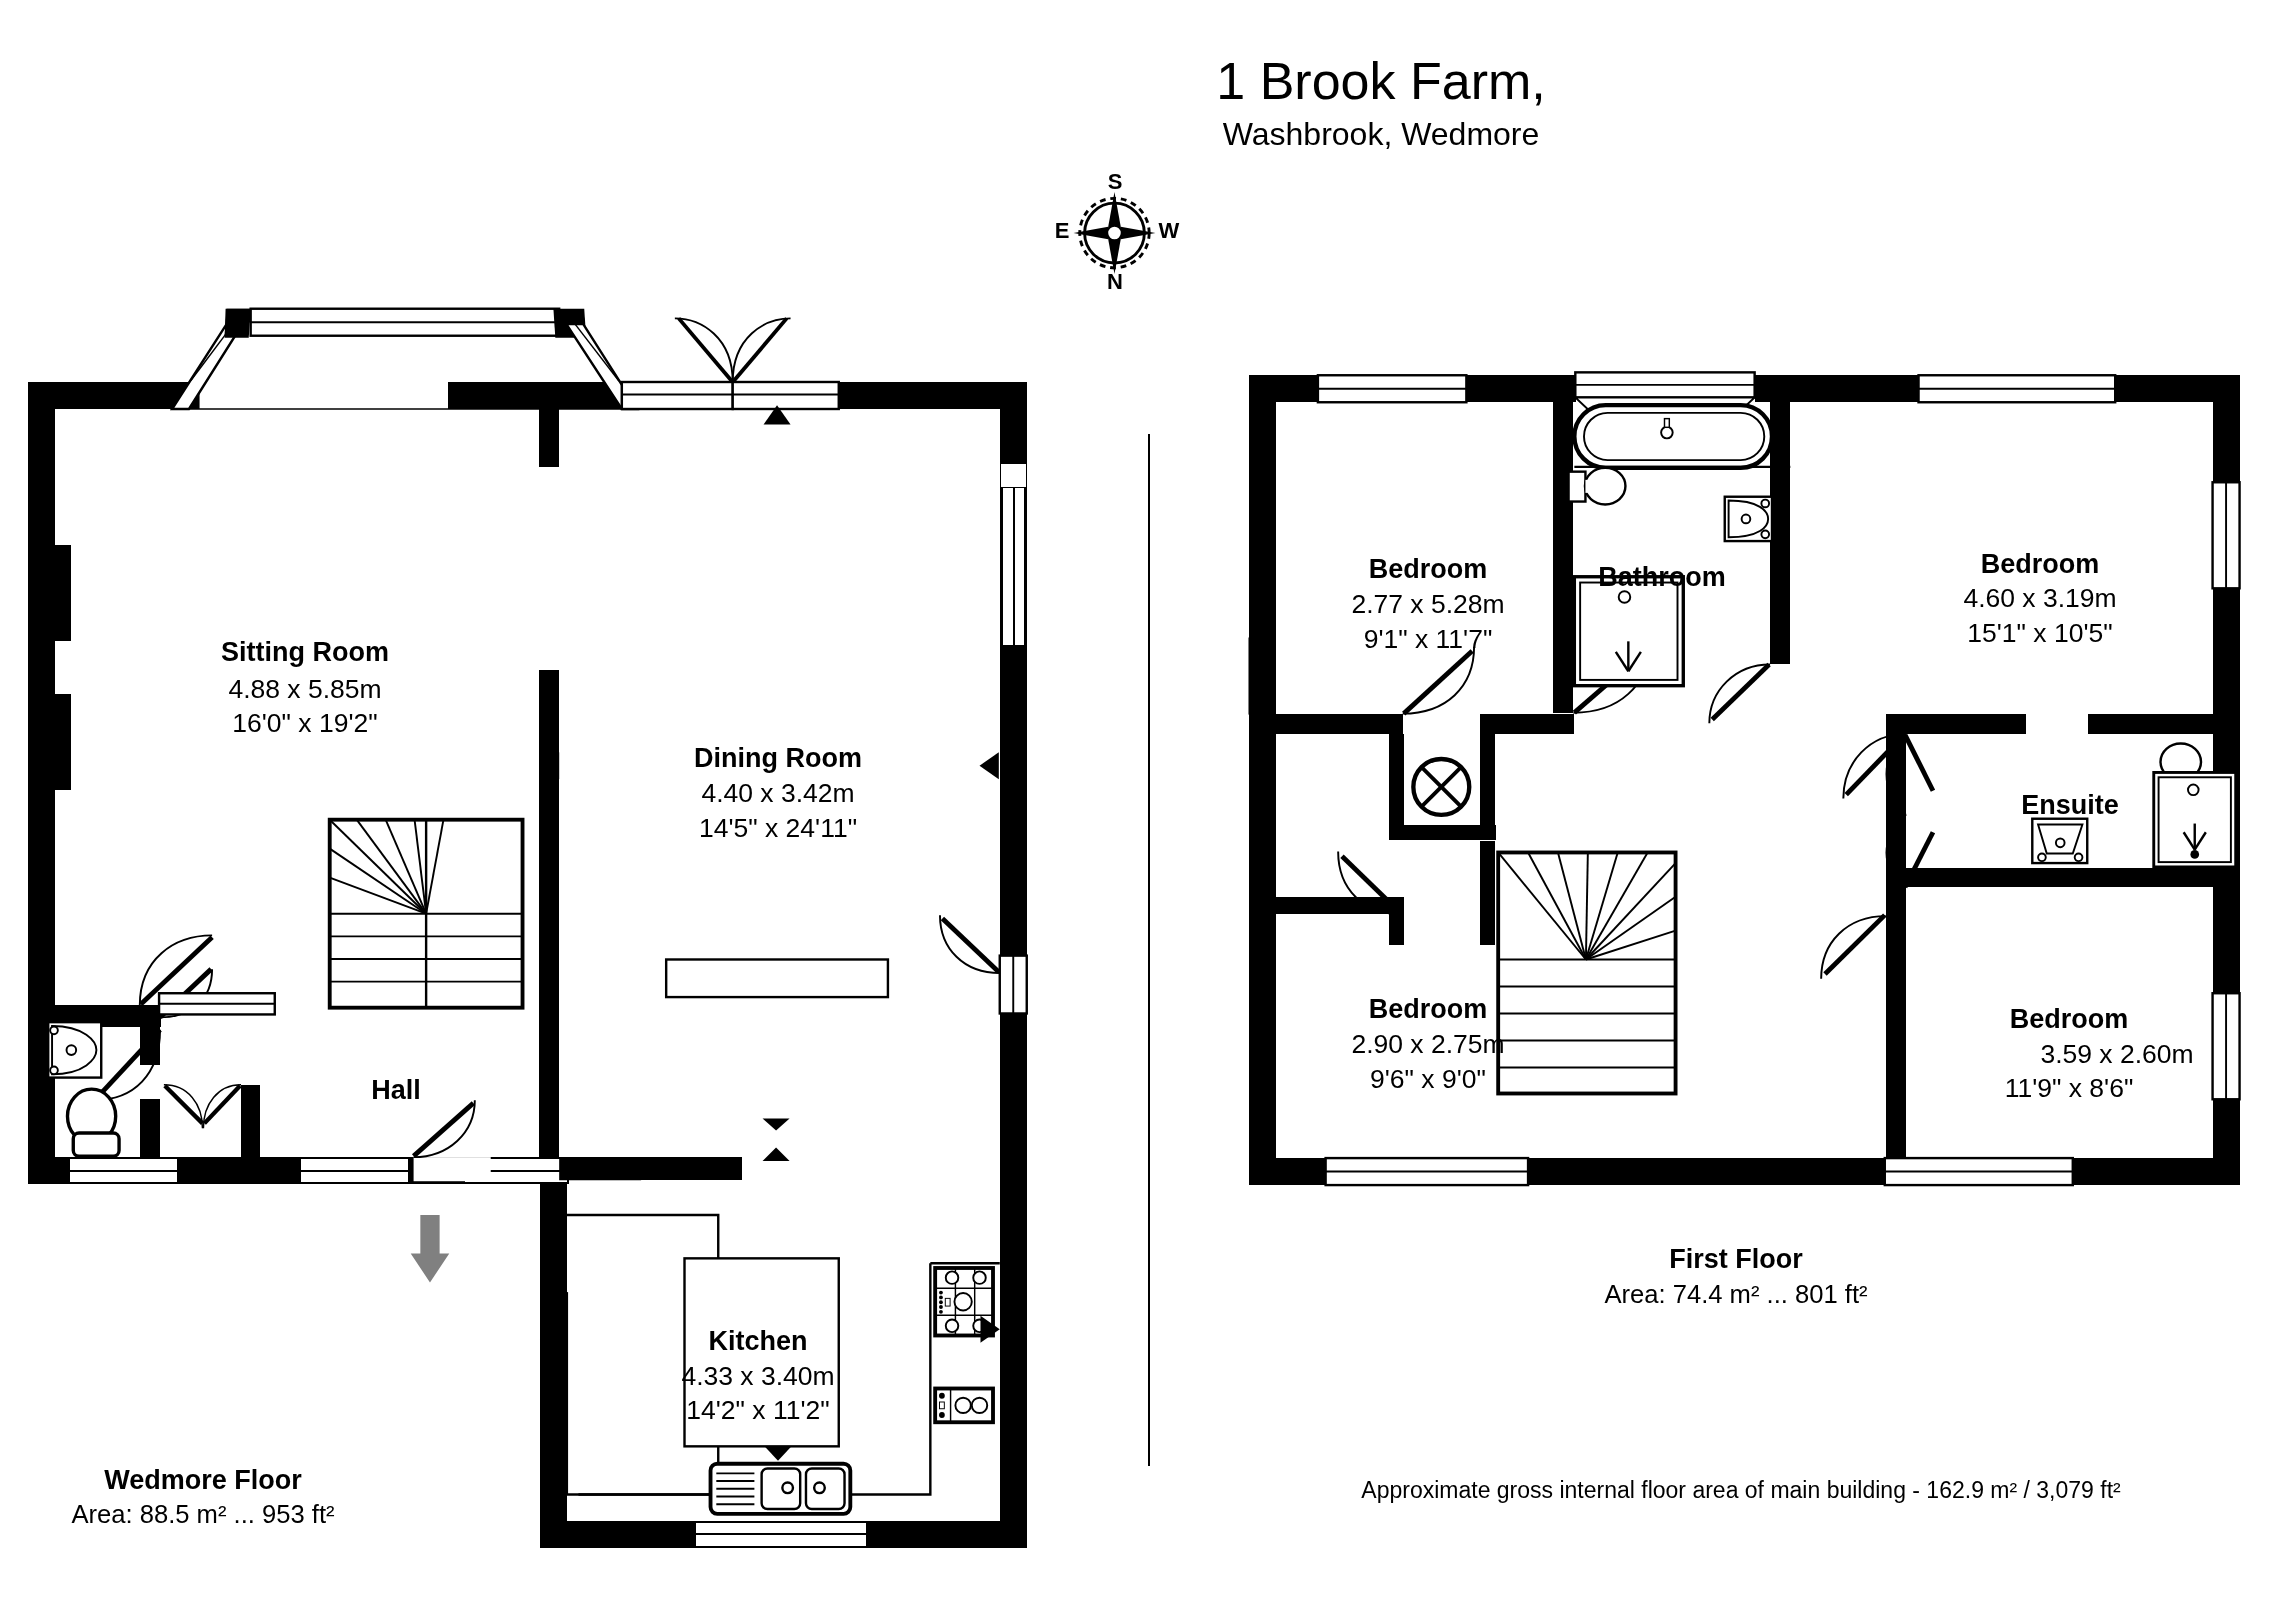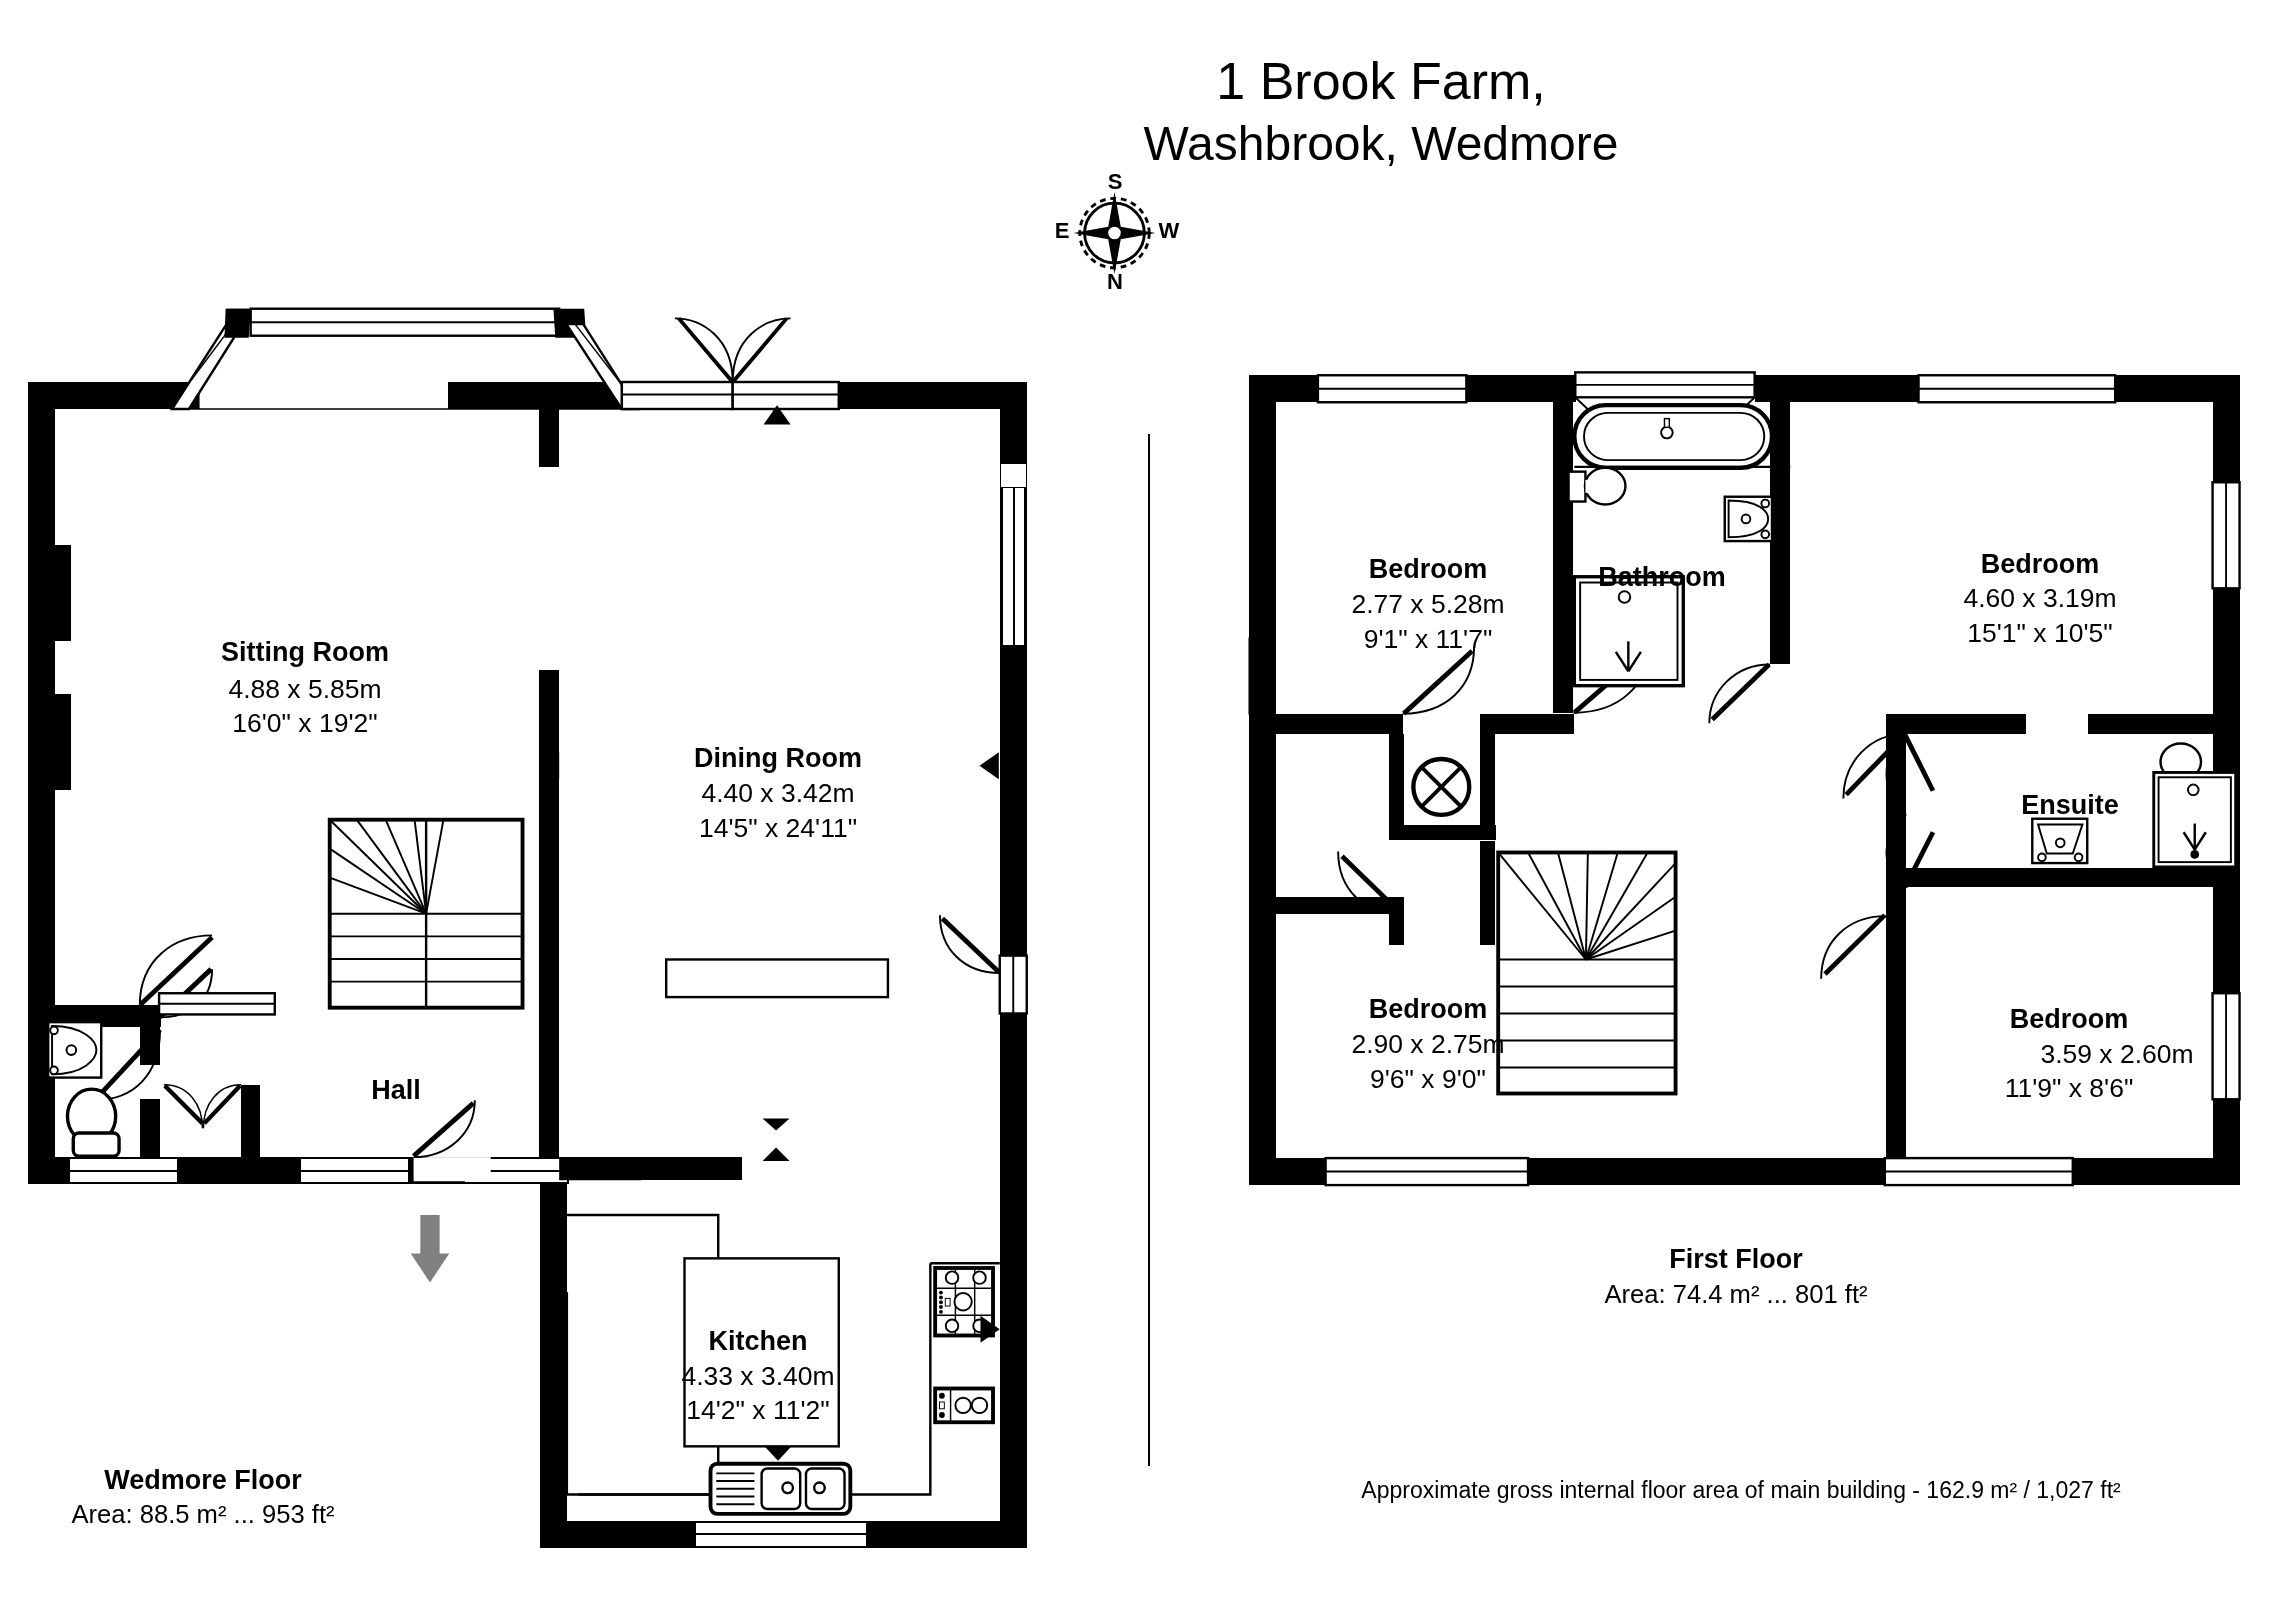--- a/index.html
+++ b/index.html
@@ -11,21 +11,21 @@
   }
   .stage{position:absolute;left:0;top:0;width:2295px;height:1623px;}
   .abs{position:absolute;}
   .wall{position:absolute;background:#000;}
   .thin{position:absolute;background:#000;}
   .txt{position:absolute;white-space:nowrap;}
   .ctr{transform:translateX(-50%);text-align:center;}
 
   
   #title-line1{font-size:52px;font-weight:400;letter-spacing:0px;}
-  #title-line2{font-size:48px;font-weight:400;}
+  #title-line2{font-size:32px;font-weight:400;}
 
   
   .room-name{font-size:27px;font-weight:bold;}
   .room-dim{font-size:26.5px;font-weight:400;}
   .floor-name{font-size:27px;font-weight:bold;}
   .floor-area{font-size:25.6px;font-weight:400;}
   .footer-note{font-size:23px;font-weight:400;}
 
   
   .comp-letter{font-size:22px;font-weight:bold;}
@@ -507,16 +507,16 @@
 
   <div class="txt ctr room-name" style="left:1662px;top:562px;">Bathroom</div>
 
   <div class="txt ctr room-name" style="left:2070px;top:790px;">Ensuite</div>
 
   <div>
     <div class="txt ctr floor-name" style="left:1736px;top:1244px;">First Floor</div>
     <div class="txt ctr floor-area" style="left:1736px;top:1280px;">Area: 74.4 m² ... 801 ft²</div>
   </div>
 
-  <div class="txt ctr footer-note" style="left:1741px;top:1477px;">Approximate gross internal floor area of main building  -  162.9 m² / 1,027 ft²</div>
+  <div class="txt ctr footer-note" style="left:1741px;top:1477px;">Approximate gross internal floor area of main building  -  162.9 m² / 3,079 ft²</div>
 
 </div>
 
 
 </body></html>

